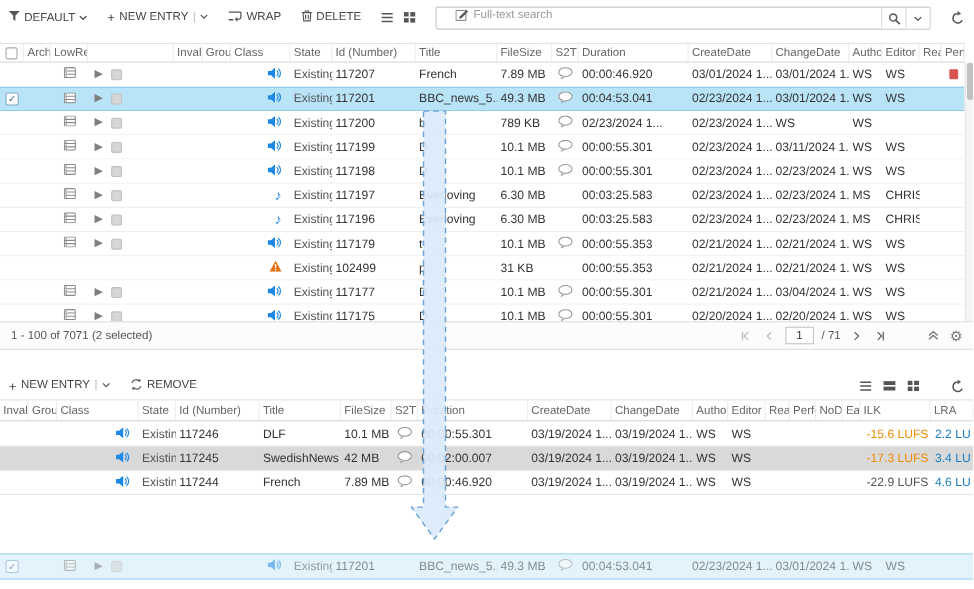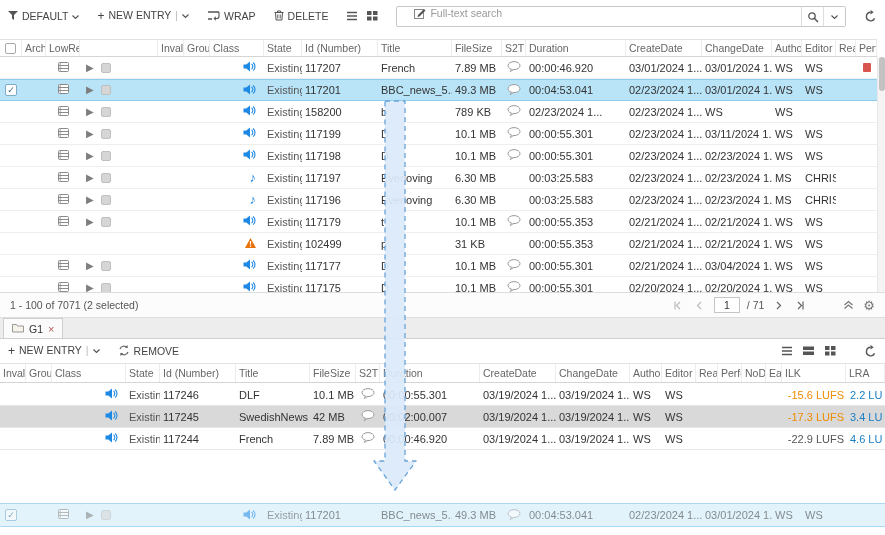--- a/index.html
+++ b/index.html
@@ -296,21 +296,21 @@
         <div class="c"></div>
         <div class="c"></div>
         <div class="c c-class">
           <span><svg width="13" height="11" viewBox="0 0 13 11">
               <path d="M0.5 3.5h2.8L7 0.5v10L3.3 7.5H0.5z" fill="#1e88e5"></path>
               <path d="M8.5 3a3 3 0 0 1 0 5M10 1.5a5 5 0 0 1 0 8" fill="none" stroke="#1e88e5" stroke-width="1.1"></path>
             </svg></span>
 
         </div>
         <div class="c" style="color:#555">Existing</div>
-        <div class="c">158200</div>
+        <div class="c">117200</div>
         <div class="c">b</div>
         <div class="c">789 KB</div>
         <div class="c cc">
           <span><svg width="14" height="11" viewBox="0 0 14 11">
               <ellipse cx="7" cy="4.6" rx="6" ry="4" fill="#fff" stroke="#999"></ellipse>
               <path d="M4.5 8.2L3.2 10.6l3.4-2" fill="#fff" stroke="#999" stroke-width="0.9"></path>
             </svg></span>
         </div>
         <div class="c">02/23/2024 1...</div>
         <div class="c">02/23/2024 1...</div>
@@ -667,29 +667,20 @@
         </span>
       <span class="pag-ic" style="margin-left:26px">
           <svg width="11" height="10" viewBox="0 0 11 10">
             <path d="M1.5 5L5.5 1.5 9.5 5M1.5 8.5L5.5 5 9.5 8.5" fill="none" stroke="#777" stroke-width="1.2"></path>
           </svg>
         </span>
       <span class="gear">⚙</span>
     </div>
   </div>
 
-  <div class="tabbar">
-    <div class="tab">
-      <span><svg width="12" height="10" viewBox="0 0 12 10">
-            <path d="M0.5 1.5h4l1 1.5h6v6h-11z" fill="#f7f3e8" stroke="#999"></path>
-          </svg></span>
-      <span>G1</span>
-      <span class="tabx">×</span>
-    </div>
-  </div>
 
   <div class="tb2">
     <div class="tbtn">
       <span style="font-size:12px;color:#444">+</span>
       <span>NEW ENTRY</span>
       <span style="color:#bbb">|</span>
       <span><svg width="7" height="5" viewBox="0 0 7 5">
             <path d="M.5.5l3 3 3-3" fill="none" stroke="#555" stroke-width="1.2"></path>
           </svg></span>
     </div>

